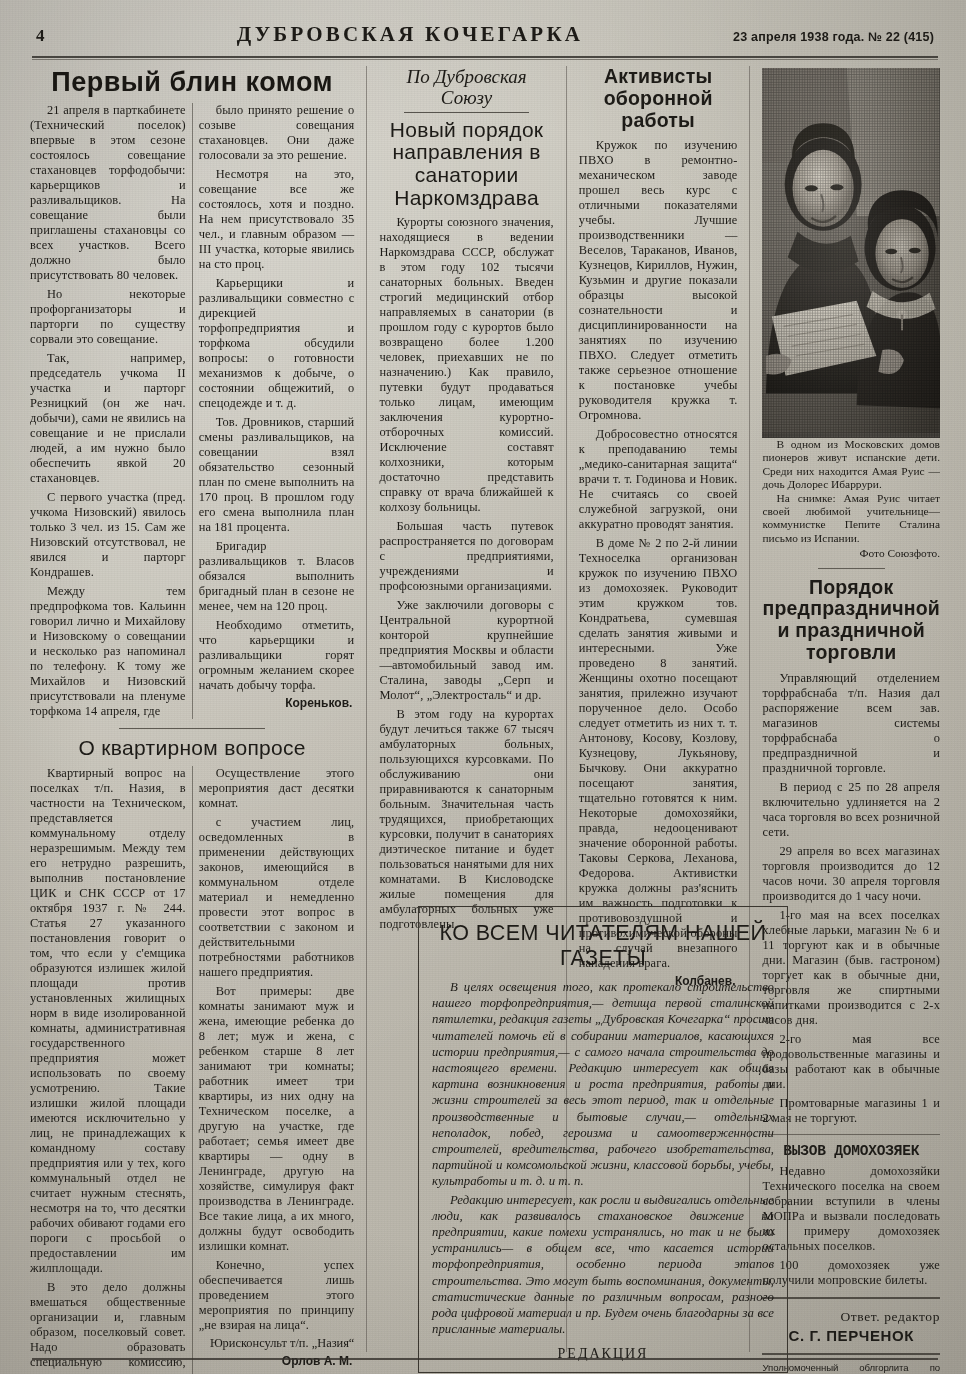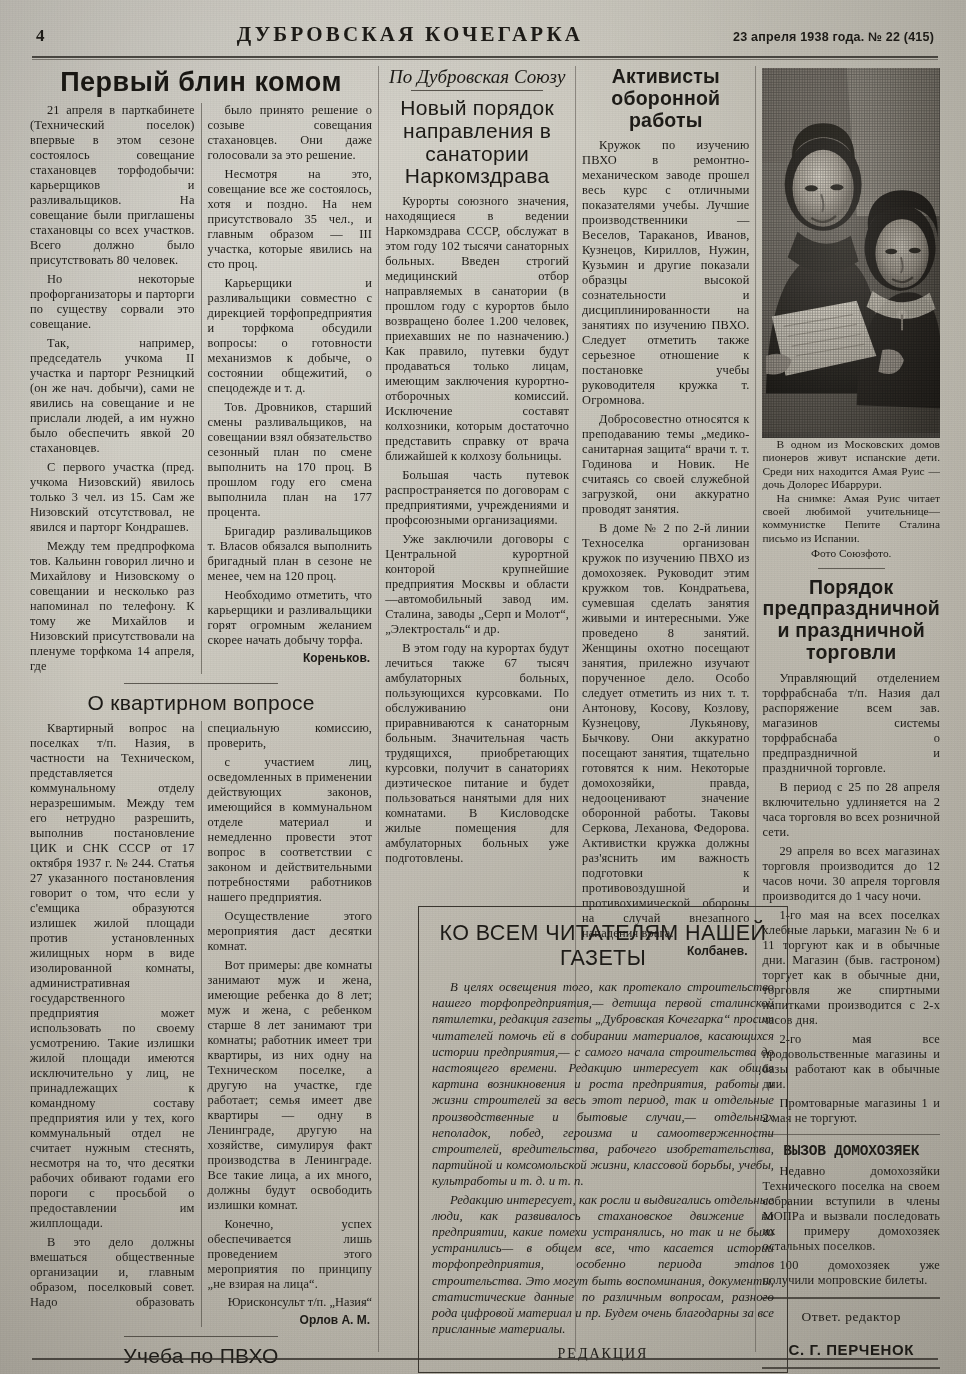--- a/index.html
+++ b/index.html
@@ -89,21 +89,21 @@
   .rule-thin {
     height: 0;
     border-top: 1px solid #4a463f;
     margin: 1px 2px 6px 2px;
     opacity: 0.6;
   }
 
   
   .sheet {
     display: flex;
-    gap: 0;
+    gap: 6px;
     height: 1286px;
   }
   .zoneA { width: 372px; }
   .zoneB { width: 200px; }
   .zoneC { width: 182px; }
   .zoneD { width: 180px; }
   .vrule {
     width: 0;
     border-left: 1px solid #55504a;
     opacity: 0.55;
@@ -219,21 +219,21 @@
   .photo svg { position: absolute; inset: 0; }
   .caption {
     font-size: 11.4px;
     line-height: 13.4px;
     text-align: justify;
     text-indent: 14px;
     margin: 0;
     font-family: "Liberation Serif", serif;
   }
   .caption.credit {
-    text-align: center;
+    text-align: right;
     text-indent: 0;
     margin-top: 2px;
   }
   .cap-rule {
     border-top: 1px solid #3a362f;
     width: 38%;
     margin: 7px auto 8px auto;
     opacity: 0.7;
   }
 
@@ -279,27 +279,28 @@
     margin: 4px 0 5px 0;
   }
   .editor-box {
     text-align: center;
     margin-top: 10px;
   }
   .editor-box .lbl {
     font-size: 13.5px;
     font-family: "Liberation Serif", serif;
     letter-spacing: 0.6px;
+    text-align: right;
   }
   .editor-box .nm {
     font-family: "Liberation Sans", sans-serif;
     font-weight: bold;
     font-size: 15px;
     letter-spacing: 0.6px;
-    margin-top: 16px;
+    margin-top: 2px;
   }
   .colophon {
     font-family: "Liberation Sans", sans-serif;
     font-size: 9.6px;
     line-height: 11.6px;
     text-align: justify;
     margin-top: 7px;
     letter-spacing: -0.1px;
   }
   .hr-d {
@@ -340,36 +341,36 @@
         <h1 class="hl-black">Первый блин комом</h1>
         <div class="cols2">
           <p class="bt">21 апреля в парткабинете (Технический поселок) впервые в этом сезоне состоялось совещание стахановцев торфодобычи: карьерщиков и разливальщиков. На совещание были приглашены стахановцы со всех участков. Всего должно было присутствовать 80 человек.</p>
           <p class="bt">Но некоторые профорганизаторы и парторги по существу сорвали это совещание.</p>
           <p class="bt">Так, например, председатель учкома II участка и парторг Резницкий (он же нач. добычи), сами не явились на совещание и не прислали людей, а им нужно было обеспечить явкой 20 стахановцев.</p>
           <p class="bt">С первого участка (пред. учкома Низовский) явилось только 3 чел. из 15. Сам же Низовский отсутствовал, не явился и парторг Кондрашев.</p>
           <p class="bt">Между тем предпрофкома тов. Кальинн говорил лично и Михайлову и Низовскому о совещании и несколько раз напоминал по телефону. К тому же Михайлов и Низовский присутствовали на пленуме торфкома 14 апреля, где</p>
           <p class="bt">было принято решение о созыве совещания стахановцев. Они даже голосовали за это решение.</p>
           <p class="bt">Несмотря на это, совещание все же состоялось, хотя и поздно. На нем присутствовало 35 чел., и главным образом — III участка, которые явились на сто проц.</p>
           <p class="bt">Карьерщики и разливальщики совместно с дирекцией торфопредприятия и торфкома обсудили вопросы: о готовности механизмов к добыче, о состоянии общежитий, о спецодежде и т. д.</p>
-          <p class="bt">Тов. Дровников, старший смены разливальщиков, на совещании взял обязательство сезонный план по смене выполнить на 170 проц. В прошлом году его смена выполнила план на 177 процента.</p>
+          <p class="bt">Тов. Дровников, старший смены разливальщиков, на совещании взял обязательство сезонный план по смене выполнить на 170 проц. В прошлом году его смена выполнила план на 181 процента.</p>
           <p class="bt">Бригадир разливальщиков т. Власов обязался выполнить бригадный план в сезоне не менее, чем на 120 проц.</p>
           <p class="bt">Необходимо отметить, что карьерщики и разливальщики горят огромным желанием скорее начать добычу торфа.</p>
           <div class="sig">Кореньков.</div>
         </div>
       </div>
 
       <div class="sub-rule"></div>
 
       <div>
         <h2 class="hl-thin">О квартирном вопросе</h2>
         <div class="cols2">
           <p class="bt">Квартирный вопрос на поселках т/п. Назия, в частности на Техническом, представляется коммунальному отделу неразрешимым. Между тем его нетрудно разрешить, выполнив постановление ЦИК и СНК СССР от 17 октября 1937 г. № 244. Статья 27 указанного постановления говорит о том, что если у с'емщика образуются излишек жилой площади против установленных жилищных норм в виде изолированной комнаты, административная государственного предприятия может использовать по своему усмотрению. Такие излишки жилой площади имеются исключительно у лиц, не принадлежащих к командному составу предприятия или у тех, кого коммунальный отдел не считает нужным стеснять, несмотря на то, что десятки рабочих обивают годами его пороги с просьбой о предоставлении им жилплощади.</p>
           <p class="bt">В это дело должны вмешаться общественные организации и, главным образом, поселковый совет. Надо образовать специальную комиссию, проверить,</p>
+          <p class="bt">Осуществление этого мероприятия даст десятки комнат.</p>
           <p class="bt">с участием лиц, осведомленных в применении действующих законов, имеющийся в коммунальном отделе материал и немедленно провести этот вопрос в соответствии с законом и действительными потребностями работников нашего предприятия.</p>
-          <p class="bt">Осуществление этого мероприятия даст десятки комнат.</p>
           <p class="bt">Вот примеры: две комнаты занимают муж и жена, имеющие ребенка до 8 лет; муж и жена, с ребенком старше 8 лет занимают три комнаты; работник имеет три квартиры, из них одну на Техническом поселке, а другую на участке, где работает; семья имеет две квартиры — одну в Ленинграде, другую на хозяйстве, симулируя факт производства в Ленинграде. Все такие лица, а их много, должны будут освободить излишки комнат.</p>
           <p class="bt">Конечно, успех обеспечивается лишь проведением этого мероприятия по принципу „не взирая на лица“.</p>
           <div class="sig-line">Юрисконсульт т/п. „Назия“</div>
           <div class="sig">Орлов А. М.</div>
         </div>
       </div>
 
       <div class="sub-rule"></div>
 
       <div>

